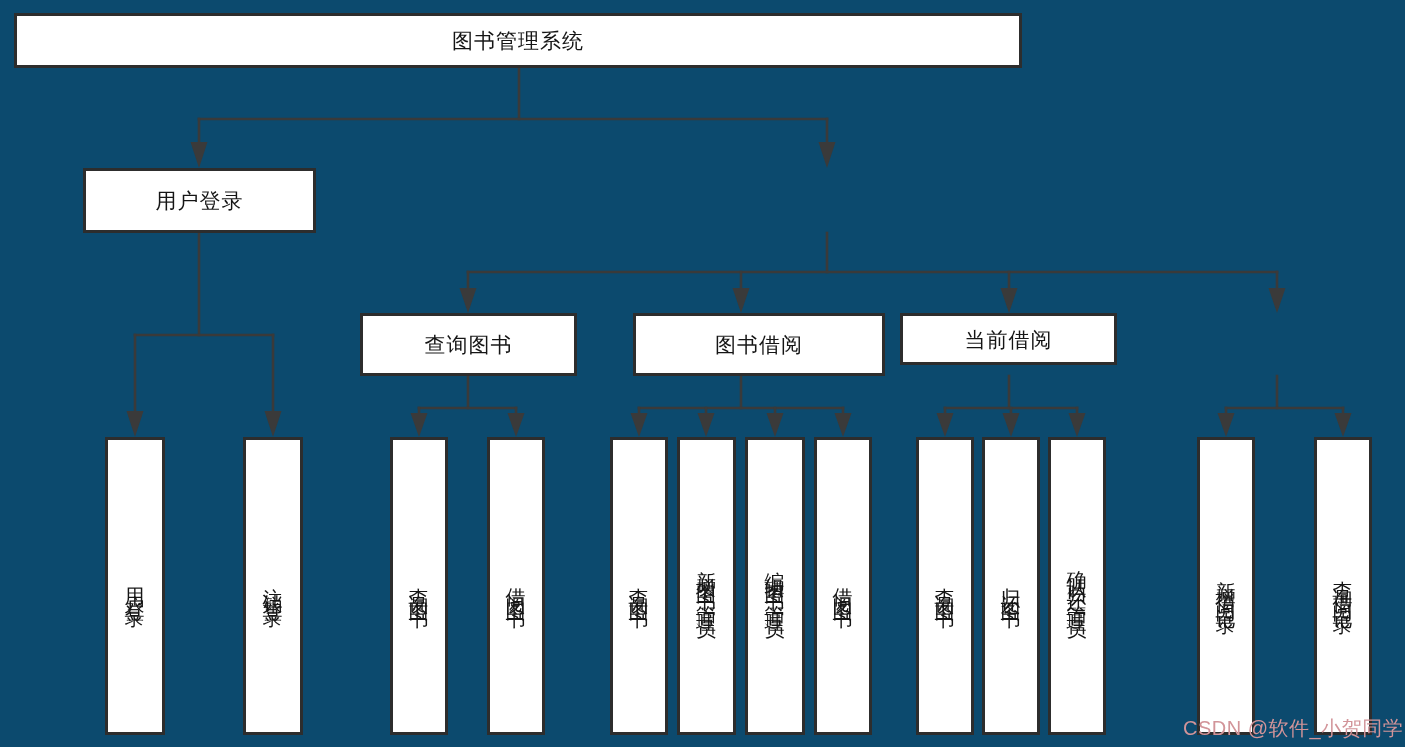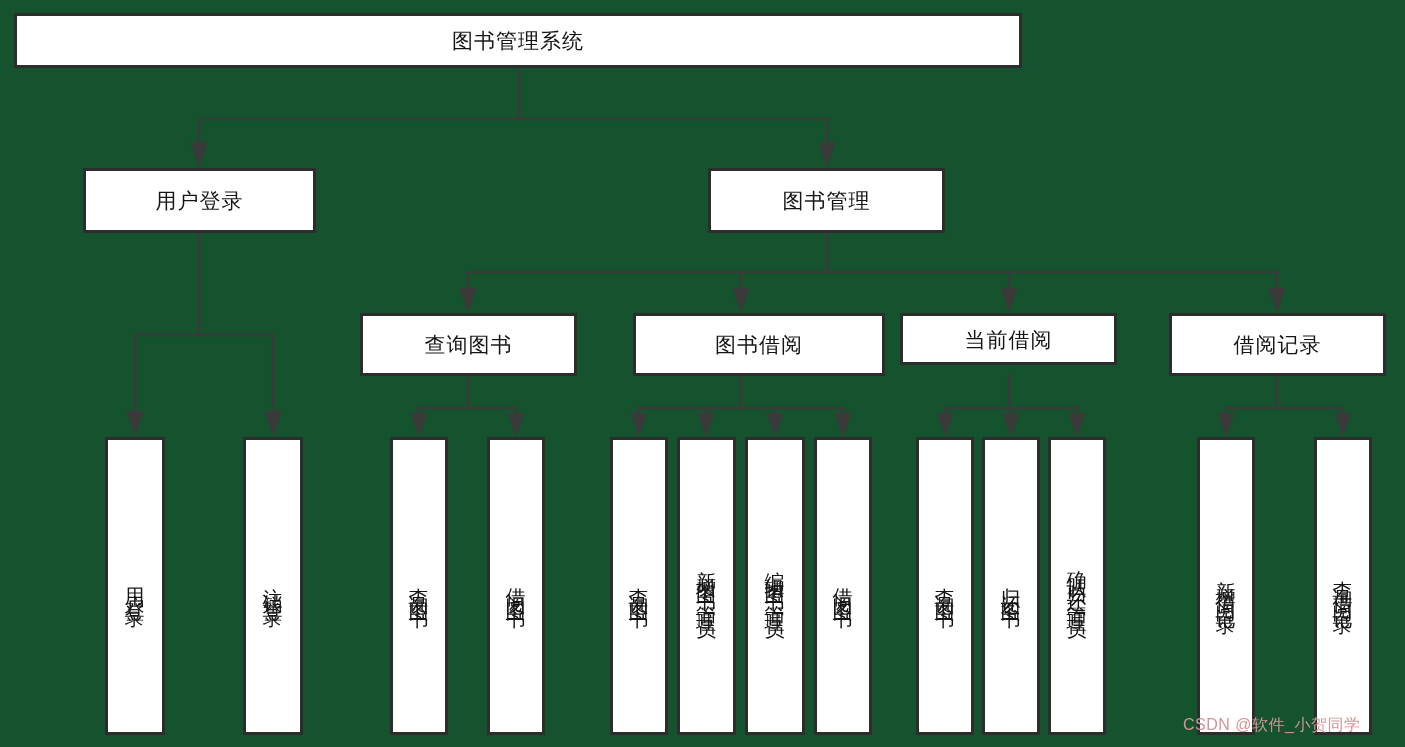--- a/index.html
+++ b/index.html
@@ -1,33 +1,33 @@
 <!DOCTYPE html>
 <html><head>
 <meta charset="utf-8">
 <style>
   html,body{margin:0;padding:0;background:#ffffff;}
   #stage{
-    position:relative;width:1405px;height:747px;background:#14532d;overflow:hidden;
+    position:relative;width:1405px;height:747px;background:#0c4a6e;overflow:hidden;
     font-family:"Liberation Sans","DejaVu Sans",sans-serif;color:#151515;text-decoration:underline;
   }
   #connectors{position:absolute;left:0;top:0;}
   .node{
     position:absolute;box-sizing:border-box;background:#ffffff;
     border:3px solid #2d2d2d;display:flex;align-items:center;justify-content:center;
     font-size:21px;letter-spacing:1px;line-height:1;z-index:2;
   }
   .node.leaf{font-size:20px;}
   .vt{
     writing-mode:vertical-rl;text-orientation:mixed;
     letter-spacing:7px;line-height:1;white-space:nowrap;
   }
   #watermark{
     position:absolute;left:1183px;top:715px;z-index:3;
-    font-size:16px;color:#d29499;letter-spacing:0.5px;white-space:nowrap;
+    font-size:20px;color:#d29499;letter-spacing:0.5px;white-space:nowrap;
   }
 </style>
 </head>
 <body>
 
 <div id="stage">
 
   <svg id="connectors" width="1405" height="747" viewBox="0 0 1405 747">
     <g stroke="#3a3a3a" stroke-width="2.6" fill="none" stroke-linecap="square">
 
@@ -94,35 +94,29 @@
     </g>
   </svg>
 
   <div class="node" style="left:14px;top:13px;width:1008px;height:55px">
     <span>图书管理系统</span>
   </div>
 
   <div class="node" style="left:83px;top:168px;width:233px;height:65px">
     <span>用户登录</span>
   </div>
-  <div class="node" style="left:708px;top:168px;width:237px;height:65px">
-    <span>图书管理</span>
-  </div>
 
   <div class="node" style="left:360px;top:313px;width:217px;height:63px">
     <span>查询图书</span>
   </div>
   <div class="node" style="left:633px;top:313px;width:252px;height:63px">
     <span>图书借阅</span>
   </div>
   <div class="node" style="left:900px;top:313px;width:217px;height:52px">
     <span>当前借阅</span>
-  </div>
-  <div class="node" style="left:1169px;top:313px;width:217px;height:63px">
-    <span>借阅记录</span>
   </div>
 
   <div class="node leaf" style="left:105px;top:437px;width:60px;height:298px">
     <span class="vt">用户登录</span>
   </div>
   <div class="node leaf" style="left:243px;top:437px;width:60px;height:298px">
     <span class="vt">注销登录</span>
   </div>
 
   <div class="node leaf" style="left:390px;top:437px;width:58px;height:298px">

